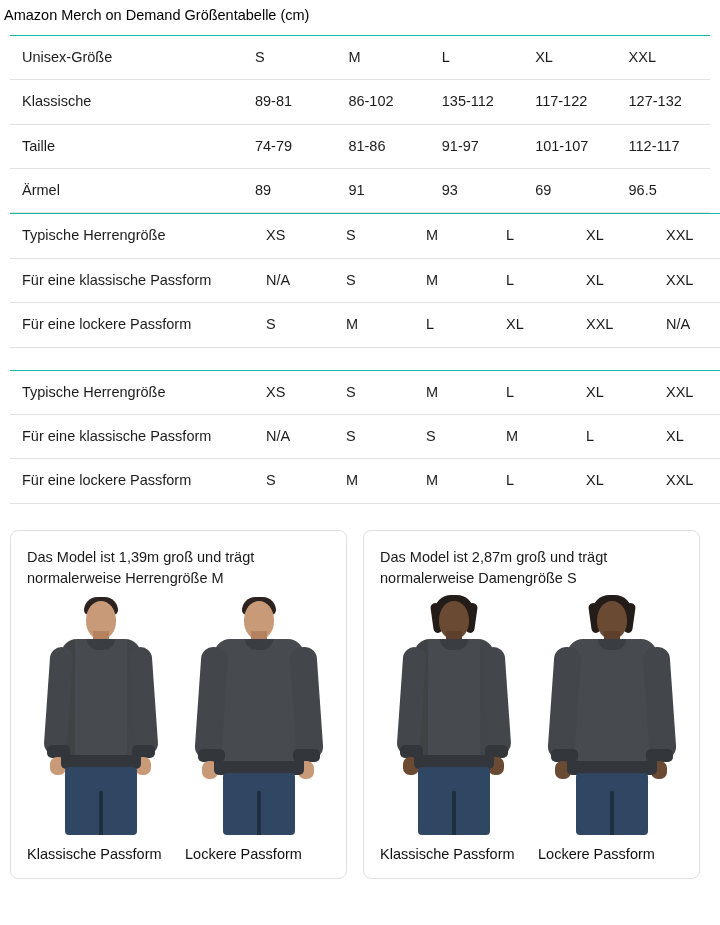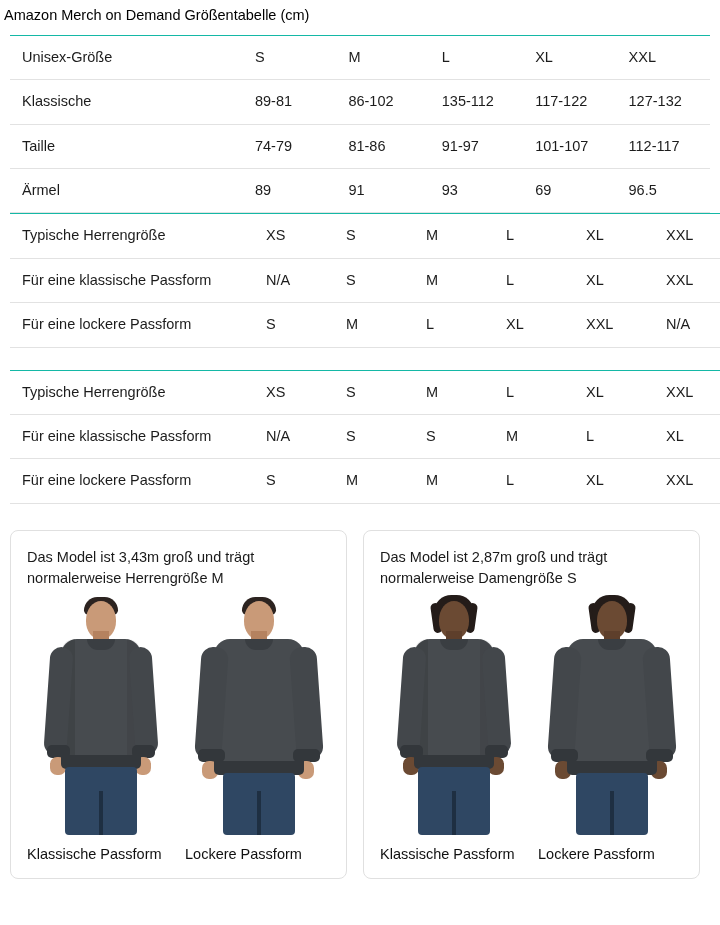--- a/index.html
+++ b/index.html
@@ -353,21 +353,21 @@
         <td>L</td>
         <td>XL</td>
         <td>XXL</td>
       </tr>
     </tbody>
   </table>
 
   <div class="cards">
 
     <div class="card">
-      <div class="card-head">Das Model ist 3,43m groß und trägt normalerweise Herrengröße M</div>
+      <div class="card-head">Das Model ist 1,39m groß und trägt normalerweise Herrengröße M</div>
       <div class="figures">
 
         <div class="figure">
           <div class="fig-art">
             <div class="bg-strip"></div>
             <div class="person">
               <div class="hair"></div>
               <div class="head"></div>
               <div class="neck"></div>
               <div class="torso"></div>

